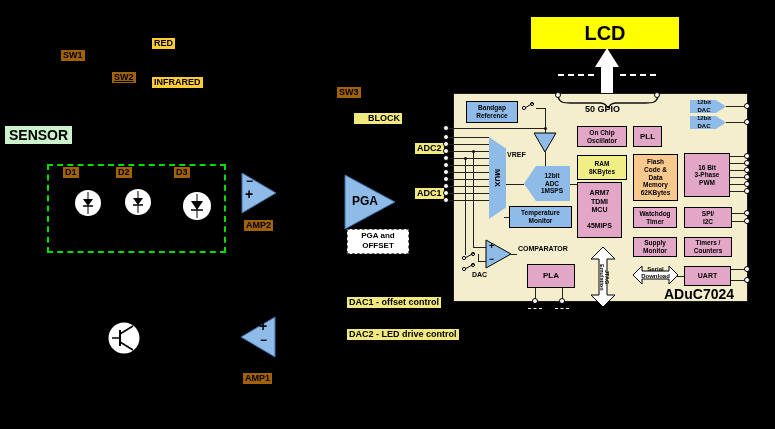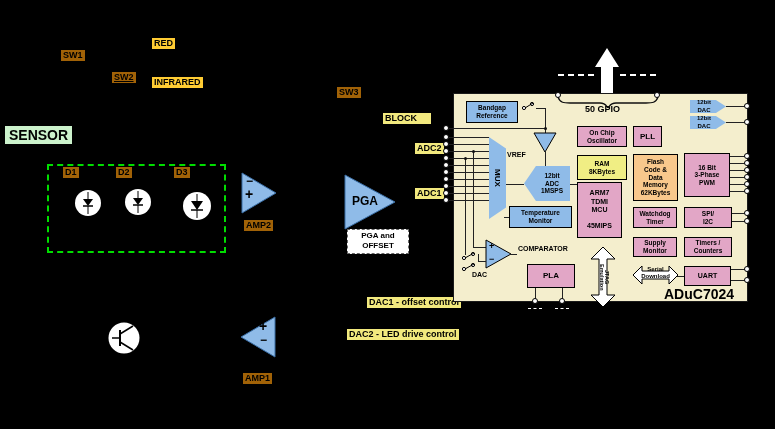--- a/index.html
+++ b/index.html
@@ -87,35 +87,36 @@
   </svg>
 
   <svg class="abs" style="left:239px;top:316px;" width="38" height="42">
     <polygon points="36,1 36,41 2,21" fill="#8fbbe8" stroke="#3a6ea5"></polygon>
   </svg>
   <span class="sign" style="left:259px;top:319px;font-size:14px;">+</span>
   <span class="sign" style="left:260px;top:334px;font-size:12px;">−</span>
   <span class="lbl blue" style="left:243px;top:373px;">AMP1</span>
 
   <span class="lbl blue" style="left:337px;top:87px;">SW3</span>
-  <span class="lbl yellow" style="left:354px;top:113px;width:44px;text-align:left;margin-left:29px;">BLOCK</span>
+  <span class="lbl yellow" style="left:354px;top:113px;width:44px;text-align:right;">BLOCK</span>
   <span class="lbl yellow" style="left:415px;top:143px;">ADC2</span>
   <span class="lbl yellow" style="left:415px;top:188px;">ADC1</span>
 
   <svg class="abs" style="left:344px;top:174px;" width="54" height="56">
     <polygon points="1,1 1,55 51,28" fill="#8fbbe8" stroke="#3a6ea5"></polygon>
   </svg>
   <span class="chip-text" style="left:352px;top:194px;font-size:12px;">PGA</span>
 
   <div class="pga-offset" style="left:347px;top:229px;width:56px;">PGA and
 OFFSET</div>
 
-  <span class="lbl yellow" style="left:367px;top:297px;">DAC1 - offset control</span>
+  <span class="lbl yellow" style="left:347px;top:297px;">DAC1 - offset control</span>
   <span class="lbl yellow" style="left:347px;top:329px;">DAC2 - LED drive control</span>
 
+  <div class="lcd">LCD</div>
   <svg class="abs" style="left:593px;top:47px;" width="28" height="47">
     <polygon points="14,1 2,20 8,20 8,46 20,46 20,20 26,20" fill="#fff"></polygon>
   </svg>
   <div class="wdash" style="left:558px;top:74px;width:36px;"></div>
   <div class="wdash" style="left:620px;top:74px;width:36px;"></div>
 
   <div class="chip"></div>
 
   <div class="pin" style="left:555px;top:92px;"></div>
   <div class="pin" style="left:654px;top:92px;"></div>

